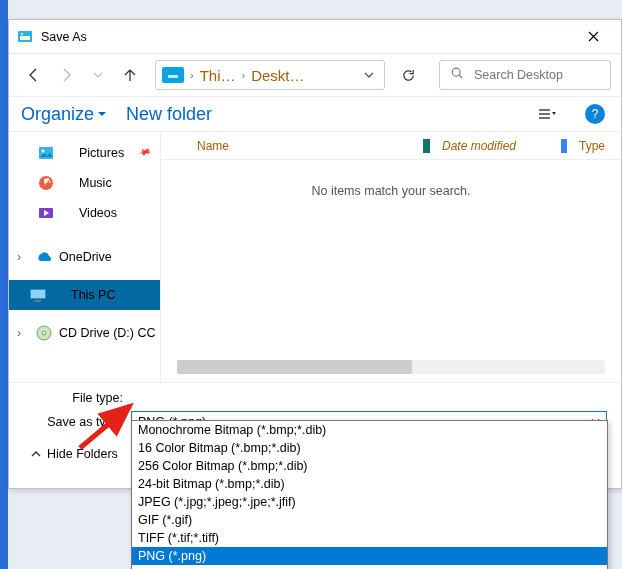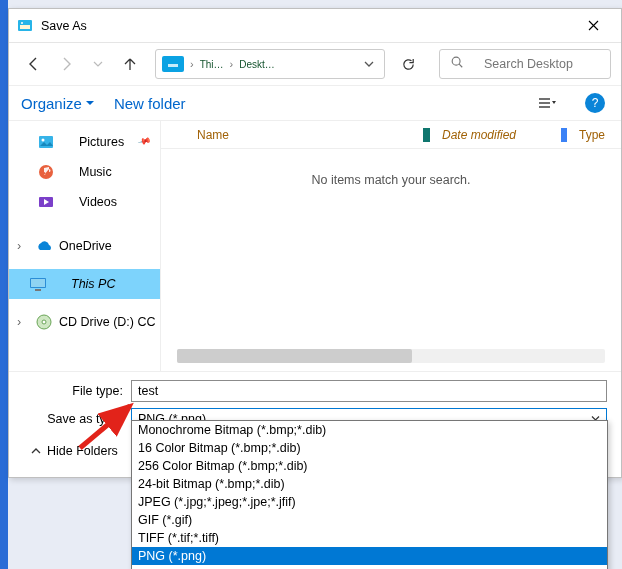--- a/index.html
+++ b/index.html
@@ -1,44 +1,44 @@
 <!DOCTYPE html>
 <html><head>
 <meta charset="utf-8">
 <style>
   * { box-sizing: border-box; font-family: "Segoe UI", Arial, sans-serif; }
   body { margin: 0; background: #e8ecf5; width: 622px; height: 569px; position: relative; overflow: hidden; }
   .leftbar { position: absolute; left: 0; top: 0; width: 8px; bottom: 0; background: #2a6cd6; }
-  .window { position: absolute; left: 8px; top: 8px; width: 614px; height: 470px; background: #fff; border: 1px solid #bfbfbf; box-shadow: 2px 2px 6px rgba(0,0,0,.15); }
+  .window { position: absolute; left: 8px; top: 19px; width: 614px; height: 470px; background: #fff; border: 1px solid #bfbfbf; box-shadow: 2px 2px 6px rgba(0,0,0,.15); }
   .titlebar { height: 34px; display: flex; align-items: center; padding: 0 8px; border-bottom: 1px solid #e5e5e5; }
   .title-icon { width: 16px; height: 16px; margin-right: 8px; }
   .title-text { font-size: 12.5px; flex: 1; }
   .close-btn { width: 40px; height: 28px; display: flex; align-items: center; justify-content: center; cursor: pointer; }
   .toolbar { height: 42px; display: flex; align-items: center; padding: 0 10px; gap: 2px; }
   .nav-btn { width: 30px; height: 30px; display: flex; align-items: center; justify-content: center; border-radius: 3px; cursor: pointer; color: #555; }
   .nav-btn.disabled { color: #bbb; cursor: default; }
   .addr { margin-left: 8px; display: flex; align-items: center; border: 1px solid #ccc; border-radius: 3px; height: 30px; padding: 0 6px; gap: 6px; width: 230px; background: #fff; }
   .addr .chip { width: 22px; height: 16px; background: #0aa2e3; border-radius: 2px; display: flex; align-items: center; justify-content: center; }
-  .addr .crumb { font-size: 10px; color: #14532d; }
+  .addr .crumb { font-size: 15px; color: #a16207; }
   .addr .sep { color: #777; font-size: 11px; }
   .addr .chev { margin-left: auto; color: #555; cursor: pointer; padding: 2px 4px; }
   .refresh { width: 30px; height: 30px; display: flex; align-items: center; justify-content: center; margin-left: 6px; cursor: pointer; border-radius: 3px; }
-  .search { margin-left: 14px; flex: 1; display: flex; align-items: center; border: 1px solid #ccc; border-radius: 3px; height: 30px; padding: 0 10px; gap: 18px; background: #fff; max-width: 200px; }
+  .search { margin-left: 14px; flex: 1; display: flex; align-items: center; border: 1px solid #ccc; border-radius: 3px; height: 30px; padding: 0 10px; gap: 8px; background: #fff; max-width: 200px; }
   .search input { border: none; outline: none; font-size: 12.5px; width: 100%; color: #333; }
   .search input::placeholder { color: #767676; }
   .cmdbar { height: 36px; display: flex; align-items: center; padding: 0 12px; border-top: 1px solid #eee; border-bottom: 1px solid #eee; gap: 20px; }
-  .cmdbar .link { color: #0066cc; font-size: 15px; cursor: pointer; display: flex; align-items: center; gap: 4px; }
+  .cmdbar .link { color: #0066cc; font-size: 18px; cursor: pointer; display: flex; align-items: center; gap: 4px; }
   .cmdbar .spacer { flex: 1; }
   .cmdbar .iconbtn { width: 28px; height: 26px; display: flex; align-items: center; justify-content: center; cursor: pointer; border-radius: 3px; }
   .help { width: 20px; height: 20px; border-radius: 50%; background: #0a84d8; color: #fff; font-size: 12px; display: flex; align-items: center; justify-content: center; }
   .body { display: flex; height: 250px; }
   .sidebar { width: 152px; border-right: 1px solid #eee; padding: 6px 0; overflow: hidden; }
   .sb-item { height: 30px; display: flex; align-items: center; padding-left: 28px; gap: 24px; font-size: 12.5px; cursor: pointer; position: relative; }
   .sb-item.pinned::after { content: "📌"; font-size: 9px; position: absolute; right: 10px; color: #888; transform: rotate(30deg); }
-  .sb-item.sel { background: #7dd3fc; font-style: italic; }
+  .sb-item.sel { background: #0369a1; }
   .sb-group { height: 30px; display: flex; align-items: center; padding-left: 8px; gap: 6px; font-size: 12.5px; cursor: pointer; }
   .sb-group .exp { width: 12px; color: #666; }
   .sb-ico { width: 18px; height: 18px; display: flex; align-items: center; justify-content: center; }
   .main { flex: 1; position: relative; }
   .cols { height: 28px; border-bottom: 1px solid #eee; display: flex; align-items: center; font-size: 12px; color: #a16207; }
   .col { padding: 0 12px; display: flex; align-items: center; gap: 4px; cursor: pointer; }
   .col.name { width: 238px; padding-left: 36px; }
   .col.sort { width: 14px; justify-content: center; }
   .col.date { width: 130px; border-left: 7px solid #0f766e; font-style: italic; }
   .col.type { flex: 1; border-left: 6px solid #3b82f6; margin-left: 8px; }
@@ -236,21 +236,20 @@
       <div class="empty">No items match your search.</div>
       <div class="hscroll">
         <div class="thumb"></div>
       </div>
     </div>
   </div>
 
   <div class="footer">
     <div class="frow">
       <span class="flabel">File type:</span>
-      <input class="finput" value="test" style="">
     </div>
     <div class="frow">
       <span class="flabel">Save as type:</span>
       <div class="fselect">
         <span>PNG (*.png)</span>
         <span class="chev">
           <svg width="9" height="9" viewBox="0 0 9 9">
               <path d="M1 2.5 L4.5 6 L8 2.5" fill="none" stroke="#333" stroke-width="1.2"></path>
             </svg>
         </span>

